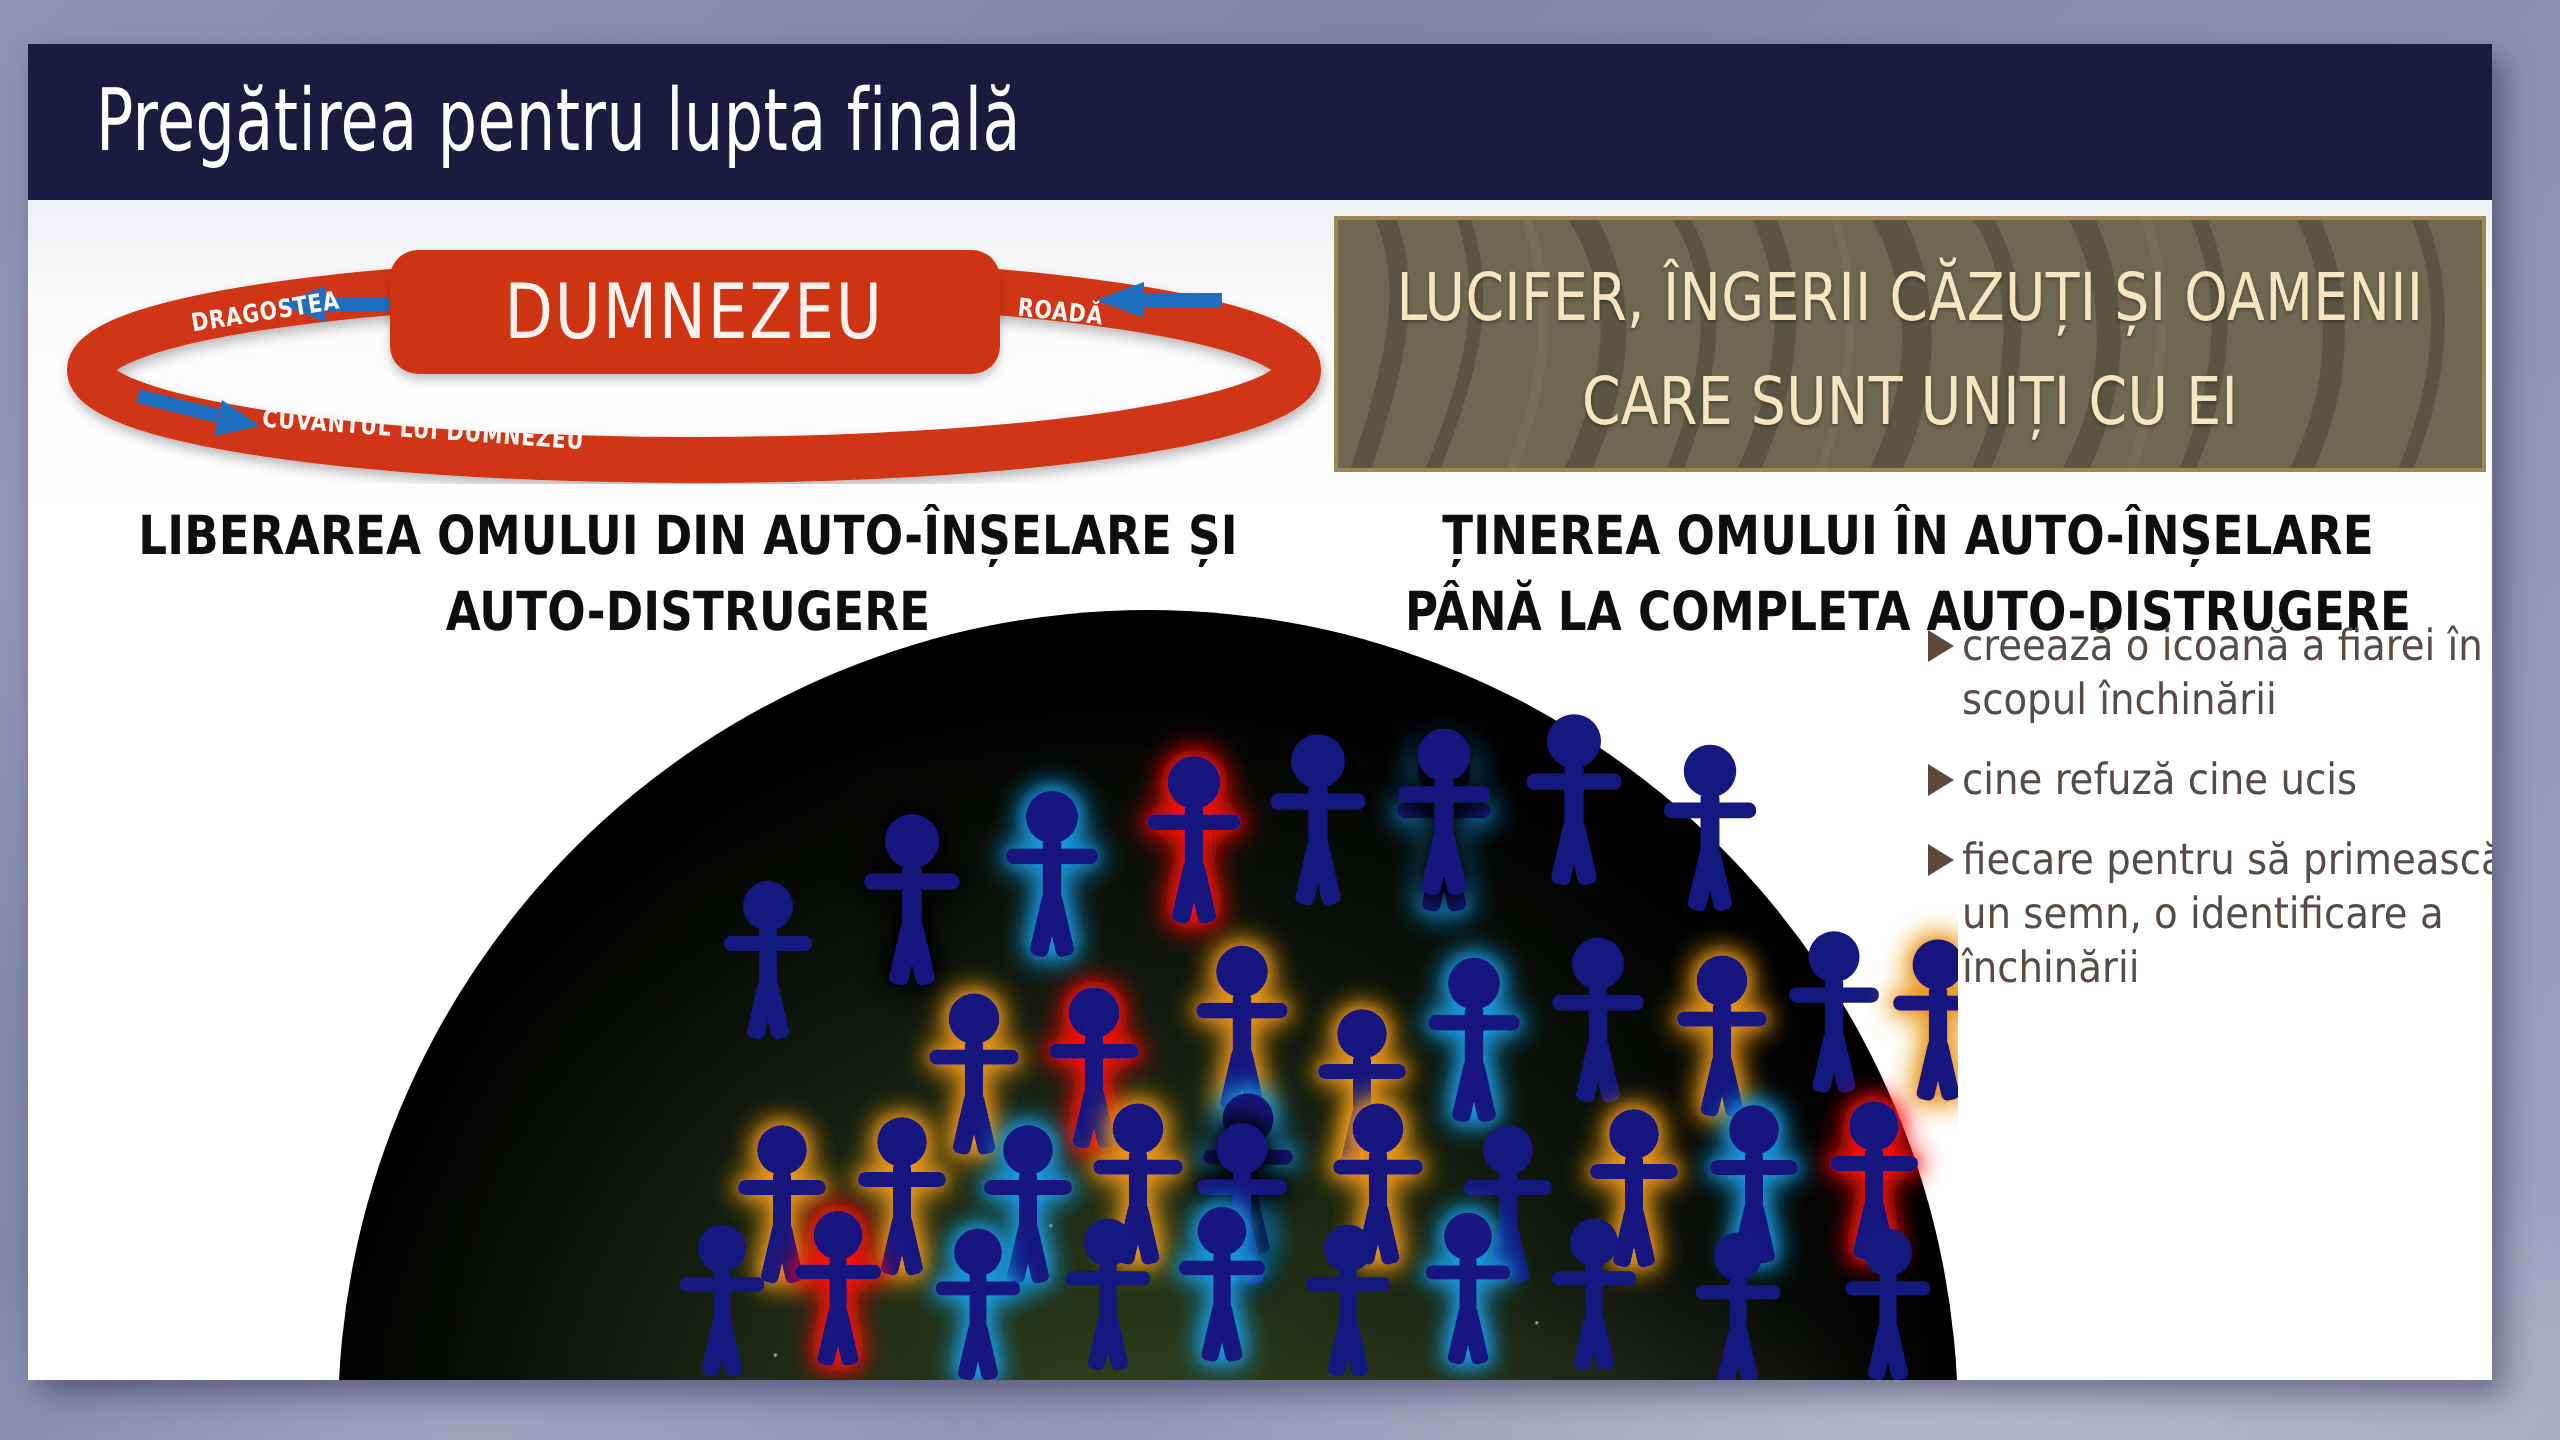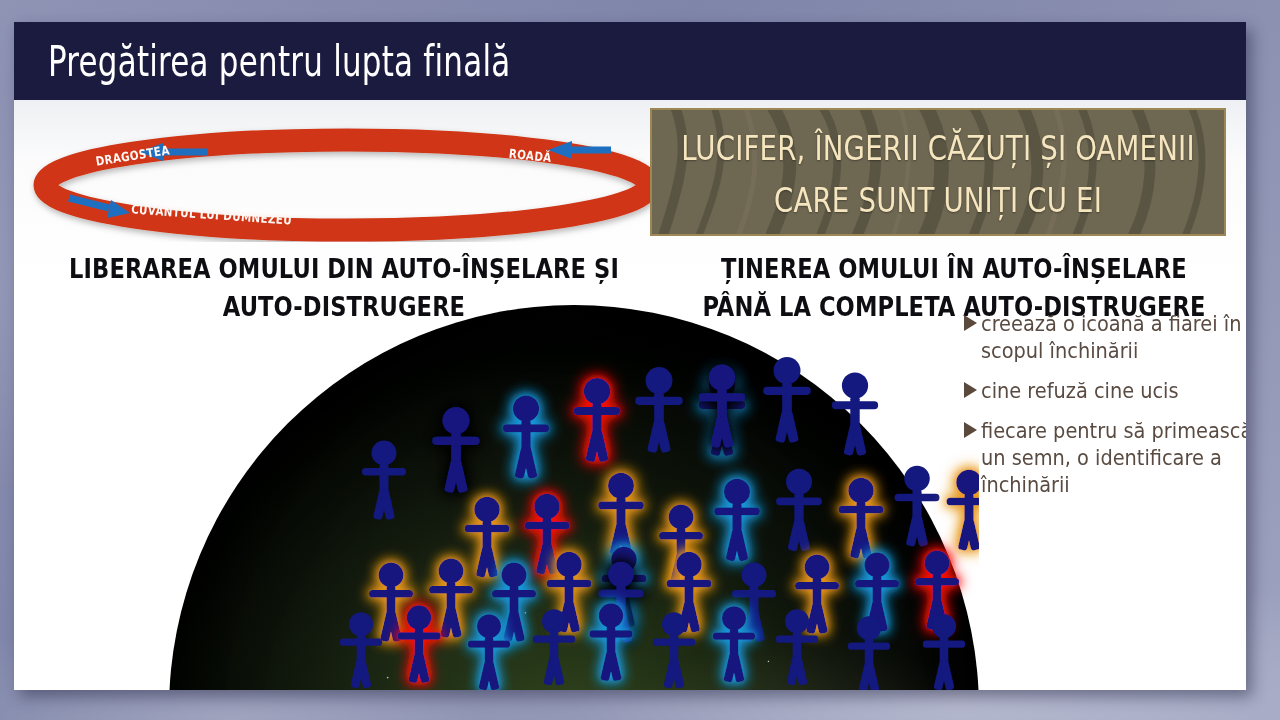--- a/index.html
+++ b/index.html
@@ -60,21 +60,21 @@
     position:absolute;color:#fff7f3;font-weight:700;
     font-family:"DejaVu Sans Condensed","Liberation Sans",sans-serif;
     white-space:nowrap;
   }
   .lbl-dragostea{left:63px;top:36px;font-size:12.5px;letter-spacing:.4px;transform:rotate(-9deg) scaleX(.92);}
   .lbl-roada{left:478px;top:36px;font-size:12.5px;letter-spacing:.4px;transform:rotate(6deg) scaleX(.92);}
   .lbl-cuvant{left:95px;top:95px;font-size:12.5px;letter-spacing:.4px;transform:rotate(4deg) scaleX(.92);}
 
   
   .evil-box{
-    position:absolute;left:636px;top:8px;width:576px;height:128px;
+    position:absolute;left:653px;top:8px;width:576px;height:128px;
     background:#6e6752;border:2px solid #9d8855;box-sizing:border-box;
     overflow:hidden;
   }
   .evil-box .strokes{position:absolute;inset:0;opacity:.75;}
   .evil-text{
     position:absolute;left:0;right:0;top:13px;text-align:center;
     color:#f6e6bf;font-size:33px;line-height:52px;
     font-family:"DejaVu Sans Condensed","Liberation Sans",sans-serif;
     font-weight:400;letter-spacing:.2px;
     text-shadow:0 1px 2px rgba(0,0,0,.35);
@@ -172,20 +172,23 @@
           <line x1="582" y1="38" x2="540" y2="38" stroke="#1f6fc0" stroke-width="7"></line>
           <polygon points="519,38 543,29 543,47" fill="#1f6fc0"></polygon>
         </g>
 
         <g>
           <line x1="40" y1="86" x2="80" y2="96" stroke="#1f6fc0" stroke-width="7"></line>
           <polygon points="101,101 78,106 82,88" fill="#1f6fc0"></polygon>
         </g>
       </svg>
 
+      <div class="god-box">
+        <span>DUMNEZEU</span>
+      </div>
 
       <div class="cyc-label lbl-dragostea">DRAGOSTEA</div>
       <div class="cyc-label lbl-roada">ROADĂ</div>
       <div class="cyc-label lbl-cuvant">CUVÂNTUL LUI DUMNEZEU</div>
     </div>
 
     <div class="evil-box">
       <svg class="strokes" viewBox="0 0 576 128" preserveAspectRatio="none">
         <g stroke="#54503f" fill="none" stroke-linecap="round">
           <path d="M20,-10 C40,30 30,70 10,130" stroke-width="10"></path>

